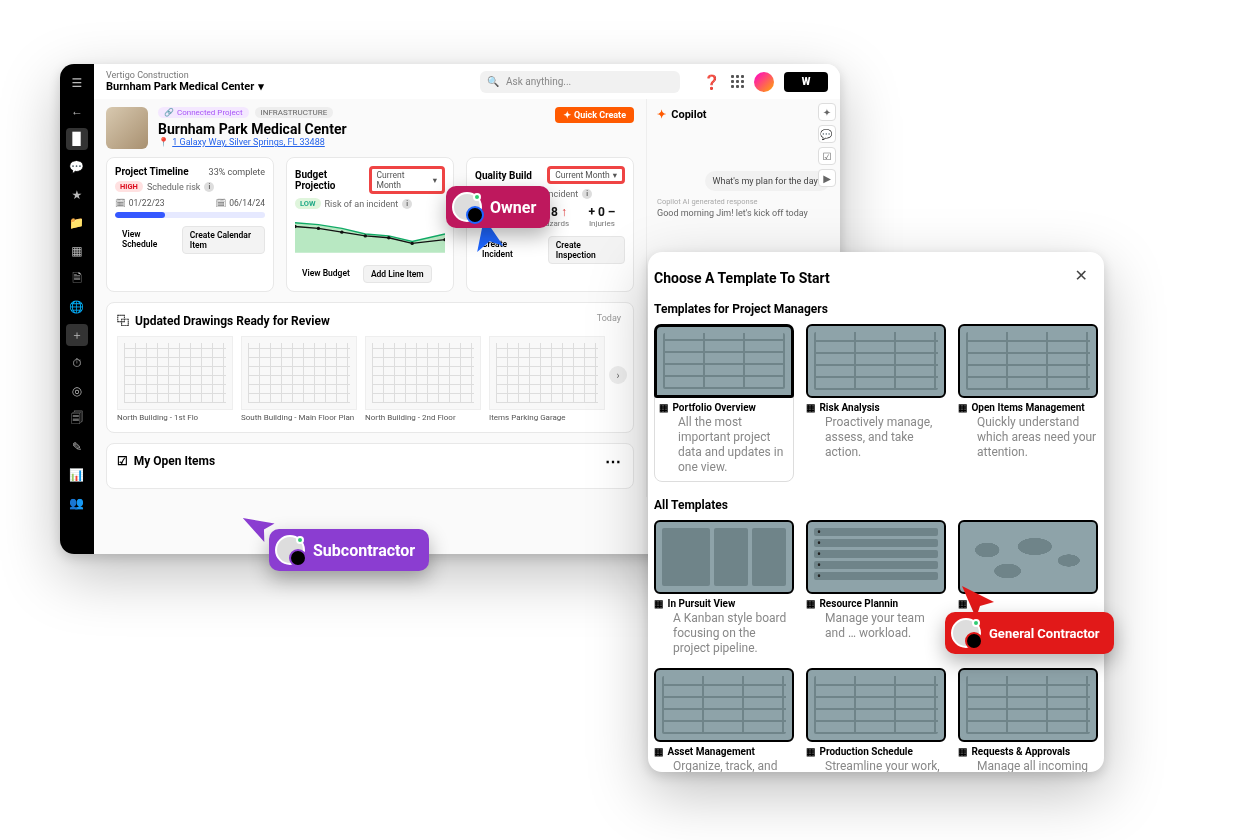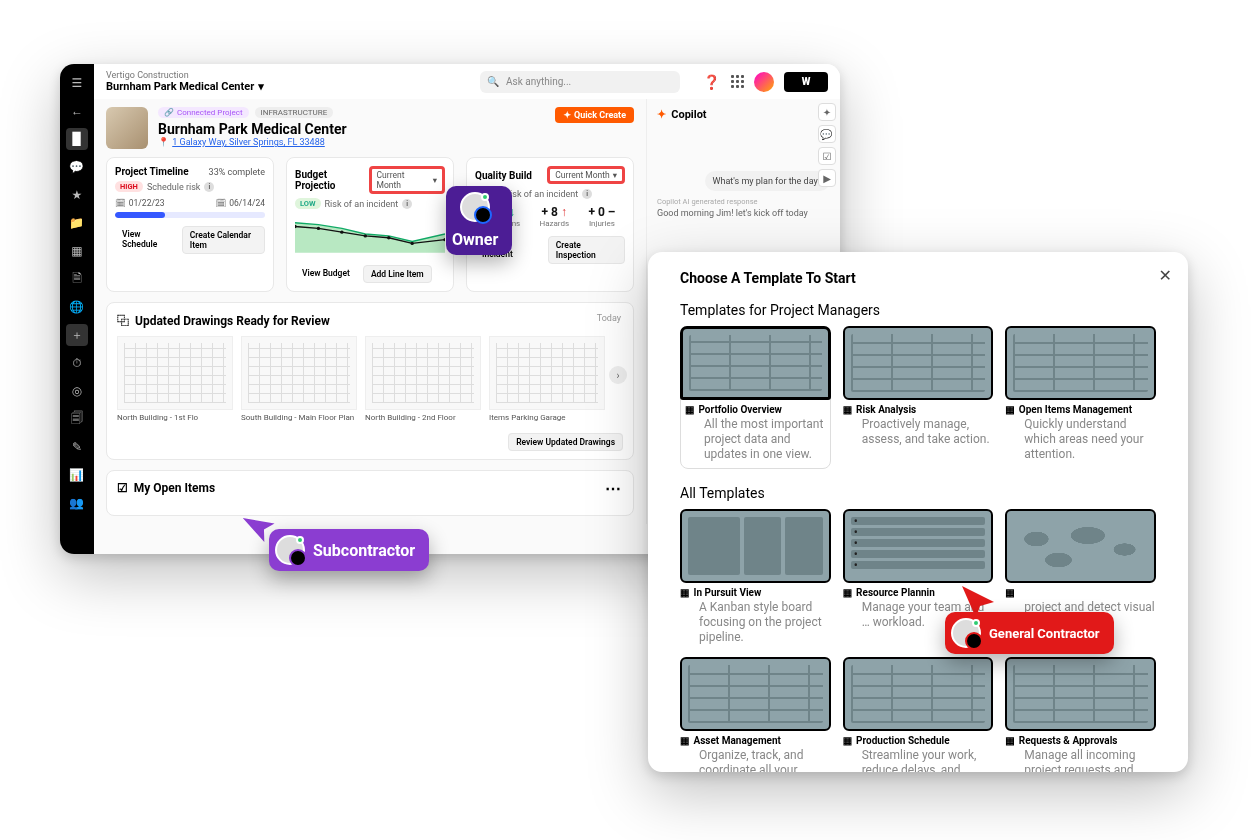--- a/index.html
+++ b/index.html
@@ -94,28 +94,28 @@
 .copilot-head .x { margin-left:auto; cursor:pointer; color:#888; font-size:12px; }
 .copilot-dock { position:absolute; right:4px; top:4px; display:flex; flex-direction:column; gap:4px; }
 .dock-btn { width:18px; height:18px; border:1px solid #ddd; border-radius:4px; display:flex; align-items:center; justify-content:center; font-size:10px; color:#666; background:#fff; }
 .chat-bubble { background:#f1f1f1; border-radius:10px; padding:5px 8px; font-size:9px; color:#444; margin-top:50px; margin-left:auto; width:fit-content; max-width:150px; }
 .chat-label { font-size:7.5px; color:#aaa; margin-top:6px; }
 .chat-reply { font-size:9px; color:#666; margin-top:2px; }
 
 
 .modal {
   position:absolute; left:648px; top:252px;
-  width:540px; height:520px;
+  width:456px; height:520px;
   background:#fff; border-radius:14px;
   box-shadow:0 20px 60px rgba(0,0,0,.25), 0 4px 12px rgba(0,0,0,.15);
-  padding:18px 32px; overflow:hidden;
+  padding:18px 6px; overflow:hidden;
 }
 .modal-title { font-size:14px; font-weight:700; }
 .modal-close { position:absolute; right:16px; top:14px; font-size:16px; color:#444; cursor:pointer; }
-.tpl-section { font-size:14px; font-weight:400; margin-top:16px; margin-bottom:8px; }
+.tpl-section { font-size:12px; font-weight:700; margin-top:16px; margin-bottom:8px; }
 .tpl-grid { display:grid; grid-template-columns:repeat(3, 1fr); gap:12px; }
 .tpl {}
 .tpl-preview { height:74px; border:2px solid #000; border-radius:6px; background:#8ea3a9; padding:6px; position:relative; overflow:hidden; }
 .tpl-preview.table::before { content:""; position:absolute; inset:6px; background:
    repeating-linear-gradient(0deg,#6f8489 0 2px,transparent 2px 12px),
    repeating-linear-gradient(90deg,#6f8489 0 2px,transparent 2px 40px); border-radius:2px; }
 .tpl-preview.kanban { display:flex; gap:4px; }
 .tpl-preview.kanban span { flex:1; background:#6f8489; border-radius:2px; }
 .tpl-preview.kanban span:nth-child(1){ flex:1.4; }
 .tpl-preview.resource { display:flex; flex-direction:column; gap:3px; }
@@ -131,21 +131,21 @@
 .tpl-name { font-size:10px; font-weight:700; margin-top:4px; display:flex; align-items:center; gap:4px; }
 .tpl-desc { font-size:12px; color:#888; line-height:1.25; margin-top:2px;margin-left:19px; }
 .tpl.featured { border:1px solid #ddd; border-radius:8px; padding:0 4px 6px; }
 .tpl.featured .tpl-preview { margin:-1px -5px 4px; border-radius:7px 7px 3px 3px; }
 
 
 .persona { position:absolute; display:flex; align-items:center; gap:8px; color:#fff; font-weight:700; border-radius:10px; padding:6px 14px 6px 6px; box-shadow:0 8px 20px rgba(0,0,0,.3); z-index:50; }
 .persona .pic { width:30px; height:30px; border-radius:50%; background:#ddd; border:2px solid #fff; position:relative; }
 .persona .pic::after { content:""; position:absolute; right:-4px; bottom:-4px; width:14px; height:14px; background:#000; border-radius:50%; border:2px solid currentColor; }
 .persona .dot { position:absolute; top:-1px; right:-1px; width:8px; height:8px; background:#2ecc71; border:2px solid #fff; border-radius:50%; }
-.persona.owner { background:#4c1d95; left:446px; top:186px;flex-direction:column; }
+.persona.owner { background:#be185d; left:446px; top:186px; }
 .persona.sub   { background:#8b3dd1; left:269px; top:529px; }
 .persona.gc    { background:#e11919; left:945px; top:612px; font-size:13px; }
 
 
 .cursor { position:absolute; z-index:49; }
 .cursor svg { display:block; }
 .cursor.owner { left:470px; top:222px; transform:rotate(35deg); }
 .cursor.sub   { left:245px; top:510px; transform:rotate(-20deg); }
 .cursor.gc    { left:960px; top:584px; }
 
@@ -328,21 +328,20 @@
             <div class="thumb">
                 <div class="thumb-img"></div>
                 <div class="thumb-cap">North Building - 2nd Floor</div>
               </div>
             <div class="thumb">
                 <div class="thumb-img"></div>
                 <div class="thumb-cap">Items Parking Garage</div>
               </div>
             <div class="next-arrow">›</div>
           </div>
-          <div class="panel-action"><span class="btn">Review Updated Drawings</span></div>
         </div>
 
         <div class="panel" style="padding-bottom:20px">
           <div class="panel-title">
               <span>☑</span>
               <span>My Open Items</span>
             </div>
           <span style="position:absolute;right:12px;top:8px;font-weight:700;cursor:pointer">⋯</span>
         </div>
 

